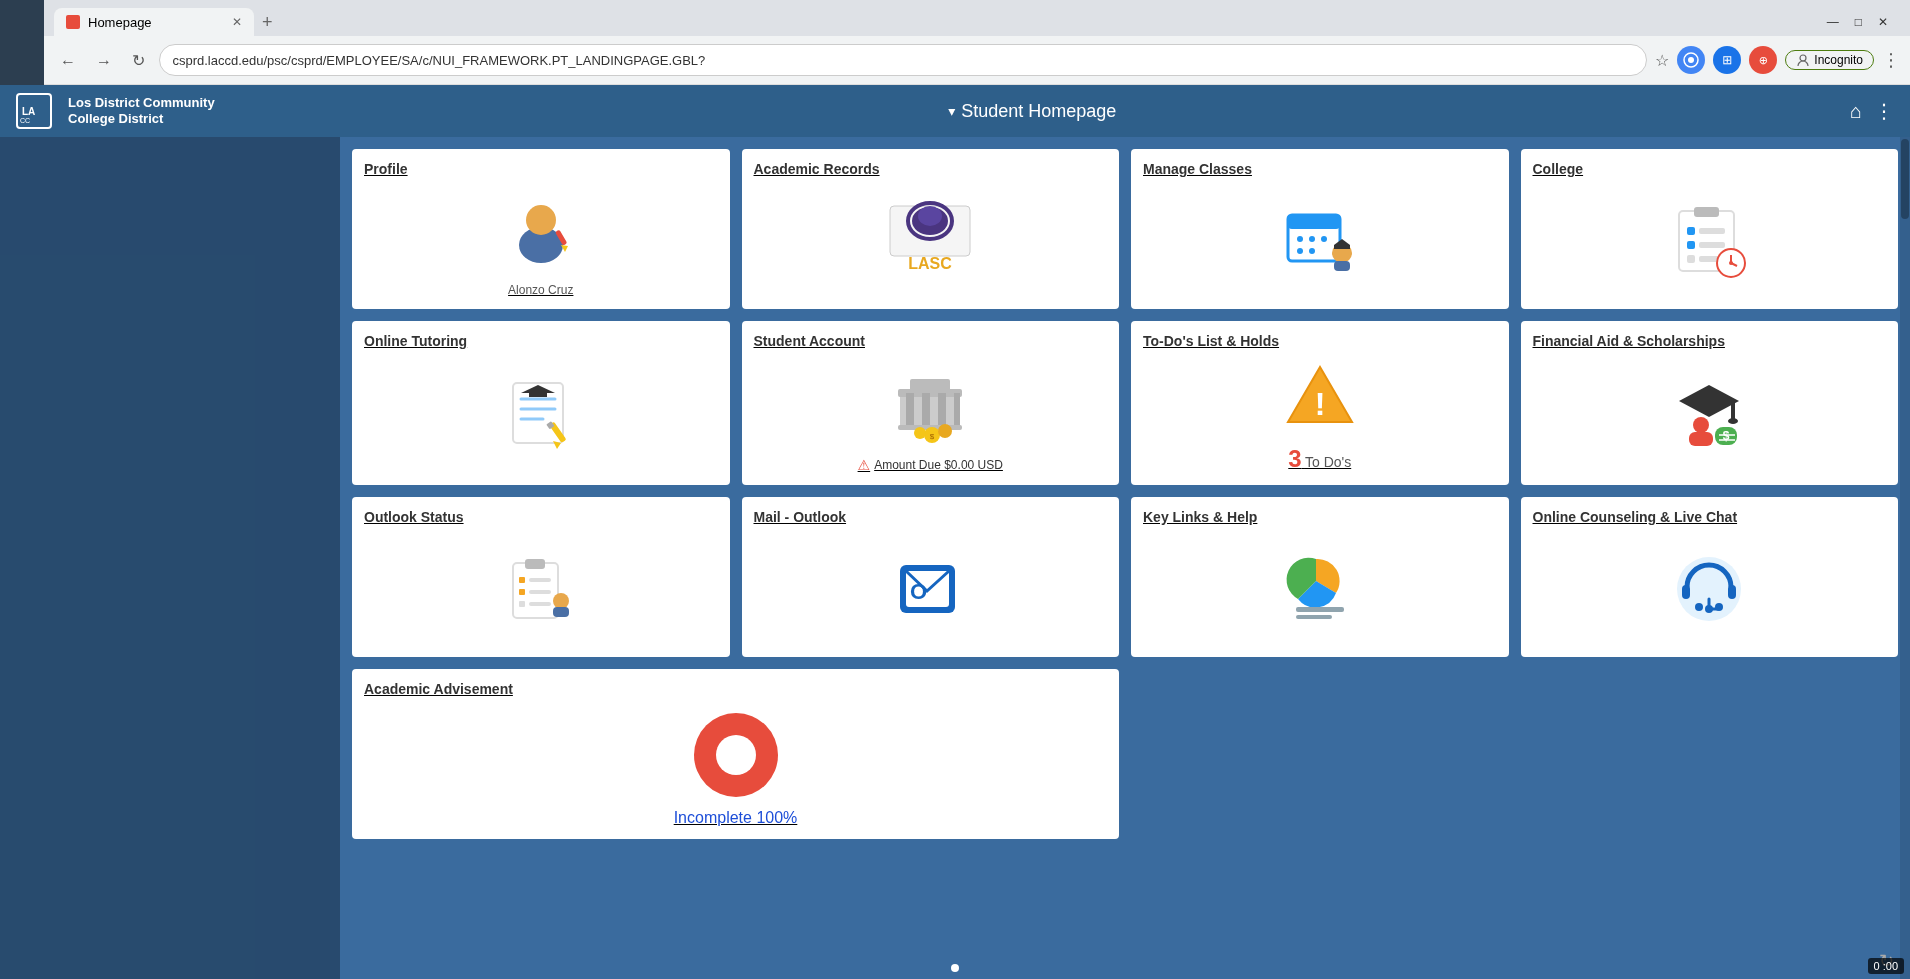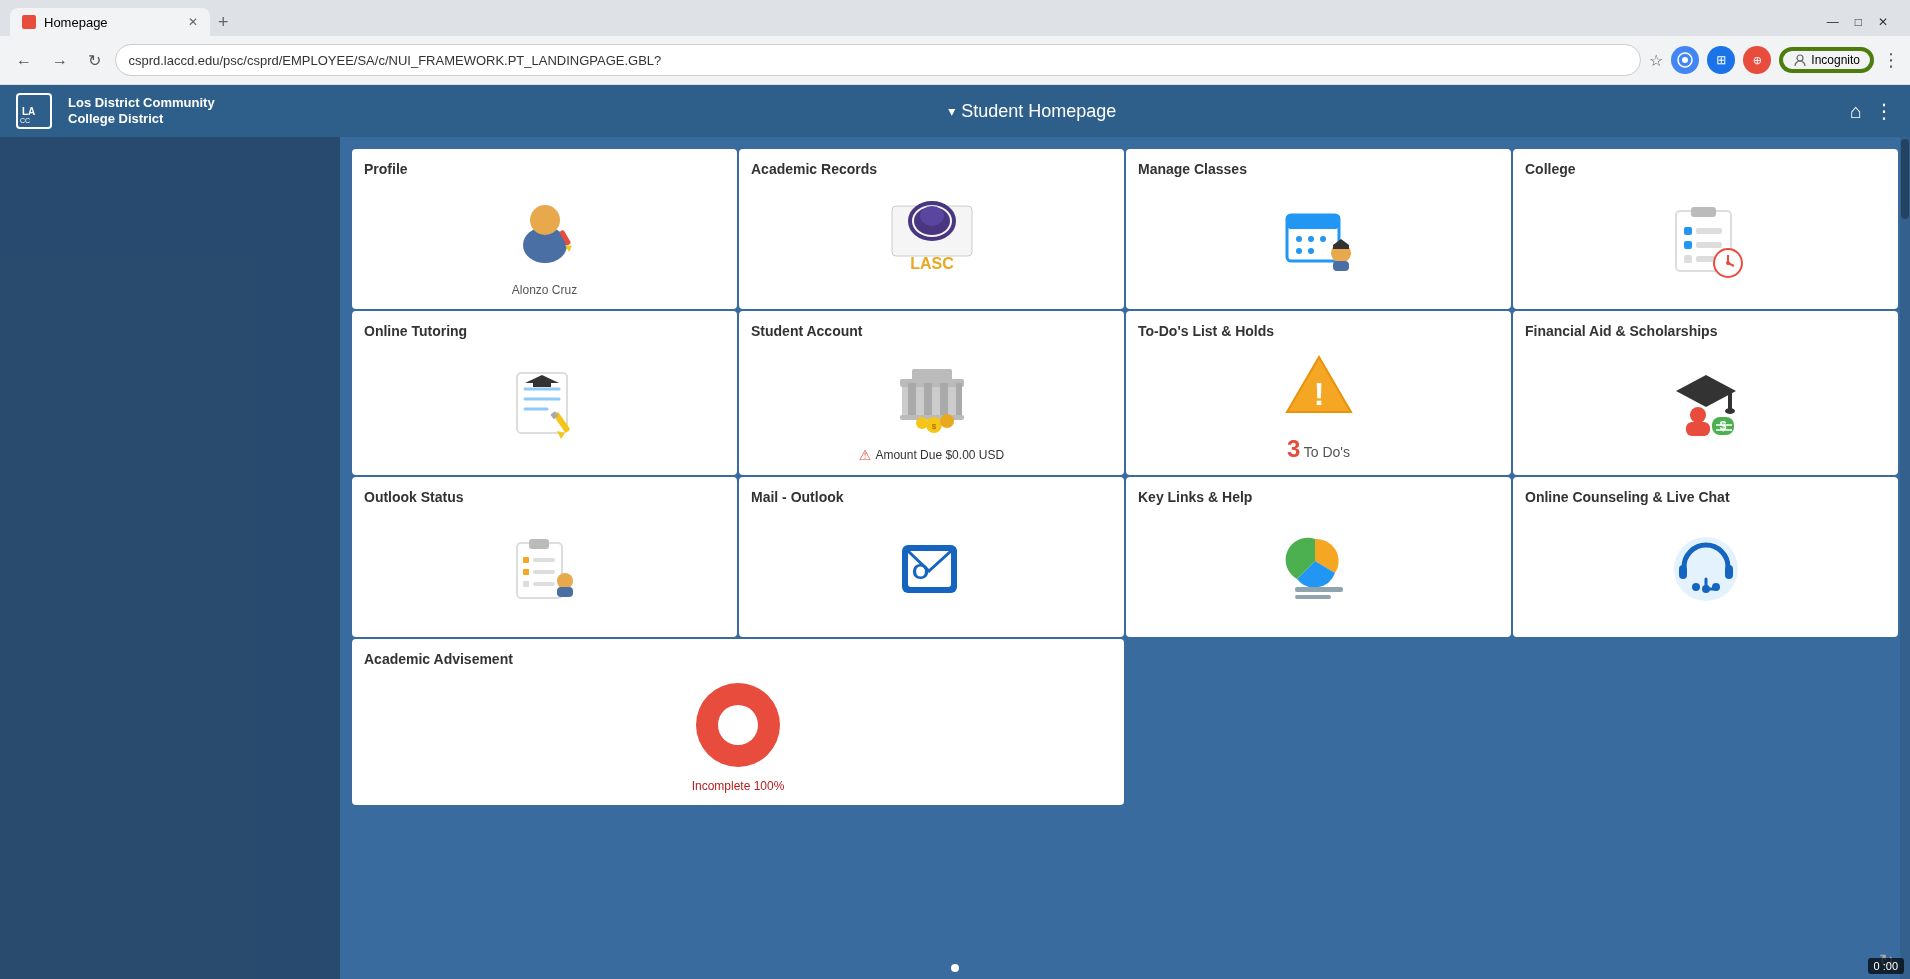--- a/index.html
+++ b/index.html
@@ -2,20 +2,21 @@
 <html><head>
   <meta charset="utf-8">
   <style>
     * { box-sizing: border-box; margin: 0; padding: 0; }
     body { font-family: Arial, sans-serif; background: #2c3e50; width: 1910px; height: 979px; overflow: hidden; }
 
     
     .browser-chrome {
       background: #701a75;
       border-bottom: 1px solid #ddd;
+      margin-left: 44px;
     }
     .tab-bar {
       display: flex;
       align-items: center;
       padding: 8px 10px 0;
       background: #dee1e6;
       height: 36px;
     }
     .tab {
       display: flex;
@@ -102,21 +103,21 @@
       cursor: pointer;
     }
     .chrome-icon { background: #4285f4; color: white; }
     .bookmark-icon-btn { background: #1a73e8; color: white; }
     .red-badge { background: #e74c3c; color: white; font-size: 11px; }
     .incognito-btn {
       display: flex;
       align-items: center;
       gap: 4px;
       background: #f1f3f4;
-      border: 4px solid #4d7c0f;
+      border: 1px solid #4d7c0f;
       border-radius: 20px;
       padding: 2px 10px;
       font-size: 12px;
       cursor: pointer;
     }
 
     
     .app-header {
       background: #2e5f8a;
       display: flex;
@@ -177,21 +178,22 @@
       background: rgba(0,0,0,0.3);
     }
     .tiles-area {
       flex: 1;
       padding: 12px;
       overflow-y: auto;
     }
     .tiles-grid {
       display: grid;
       grid-template-columns: repeat(4, 1fr);
-      gap: 2px;
+      gap: 12px;
+      text-decoration: underline;
     }
     .tile {
       background: white;
       border-radius: 4px;
       padding: 12px;
       cursor: pointer;
       min-height: 160px;
       display: flex;
       flex-direction: column;
       position: relative;
@@ -241,22 +243,22 @@
       font-size: 14px;
       color: #555;
     }
 
     
     .tile-wide {
       grid-column: span 2;
       min-height: 160px;
     }
     .incomplete-text {
-      font-size: 12px;
-      color: #b91c1c;
+      font-size: 16px;
+      color: #1d4ed8;
       margin-top: 4px;
     }
 
     
     .scrollbar-track {
       position: absolute;
       right: 0;
       top: 0;
       width: 10px;
       height: 100%;

